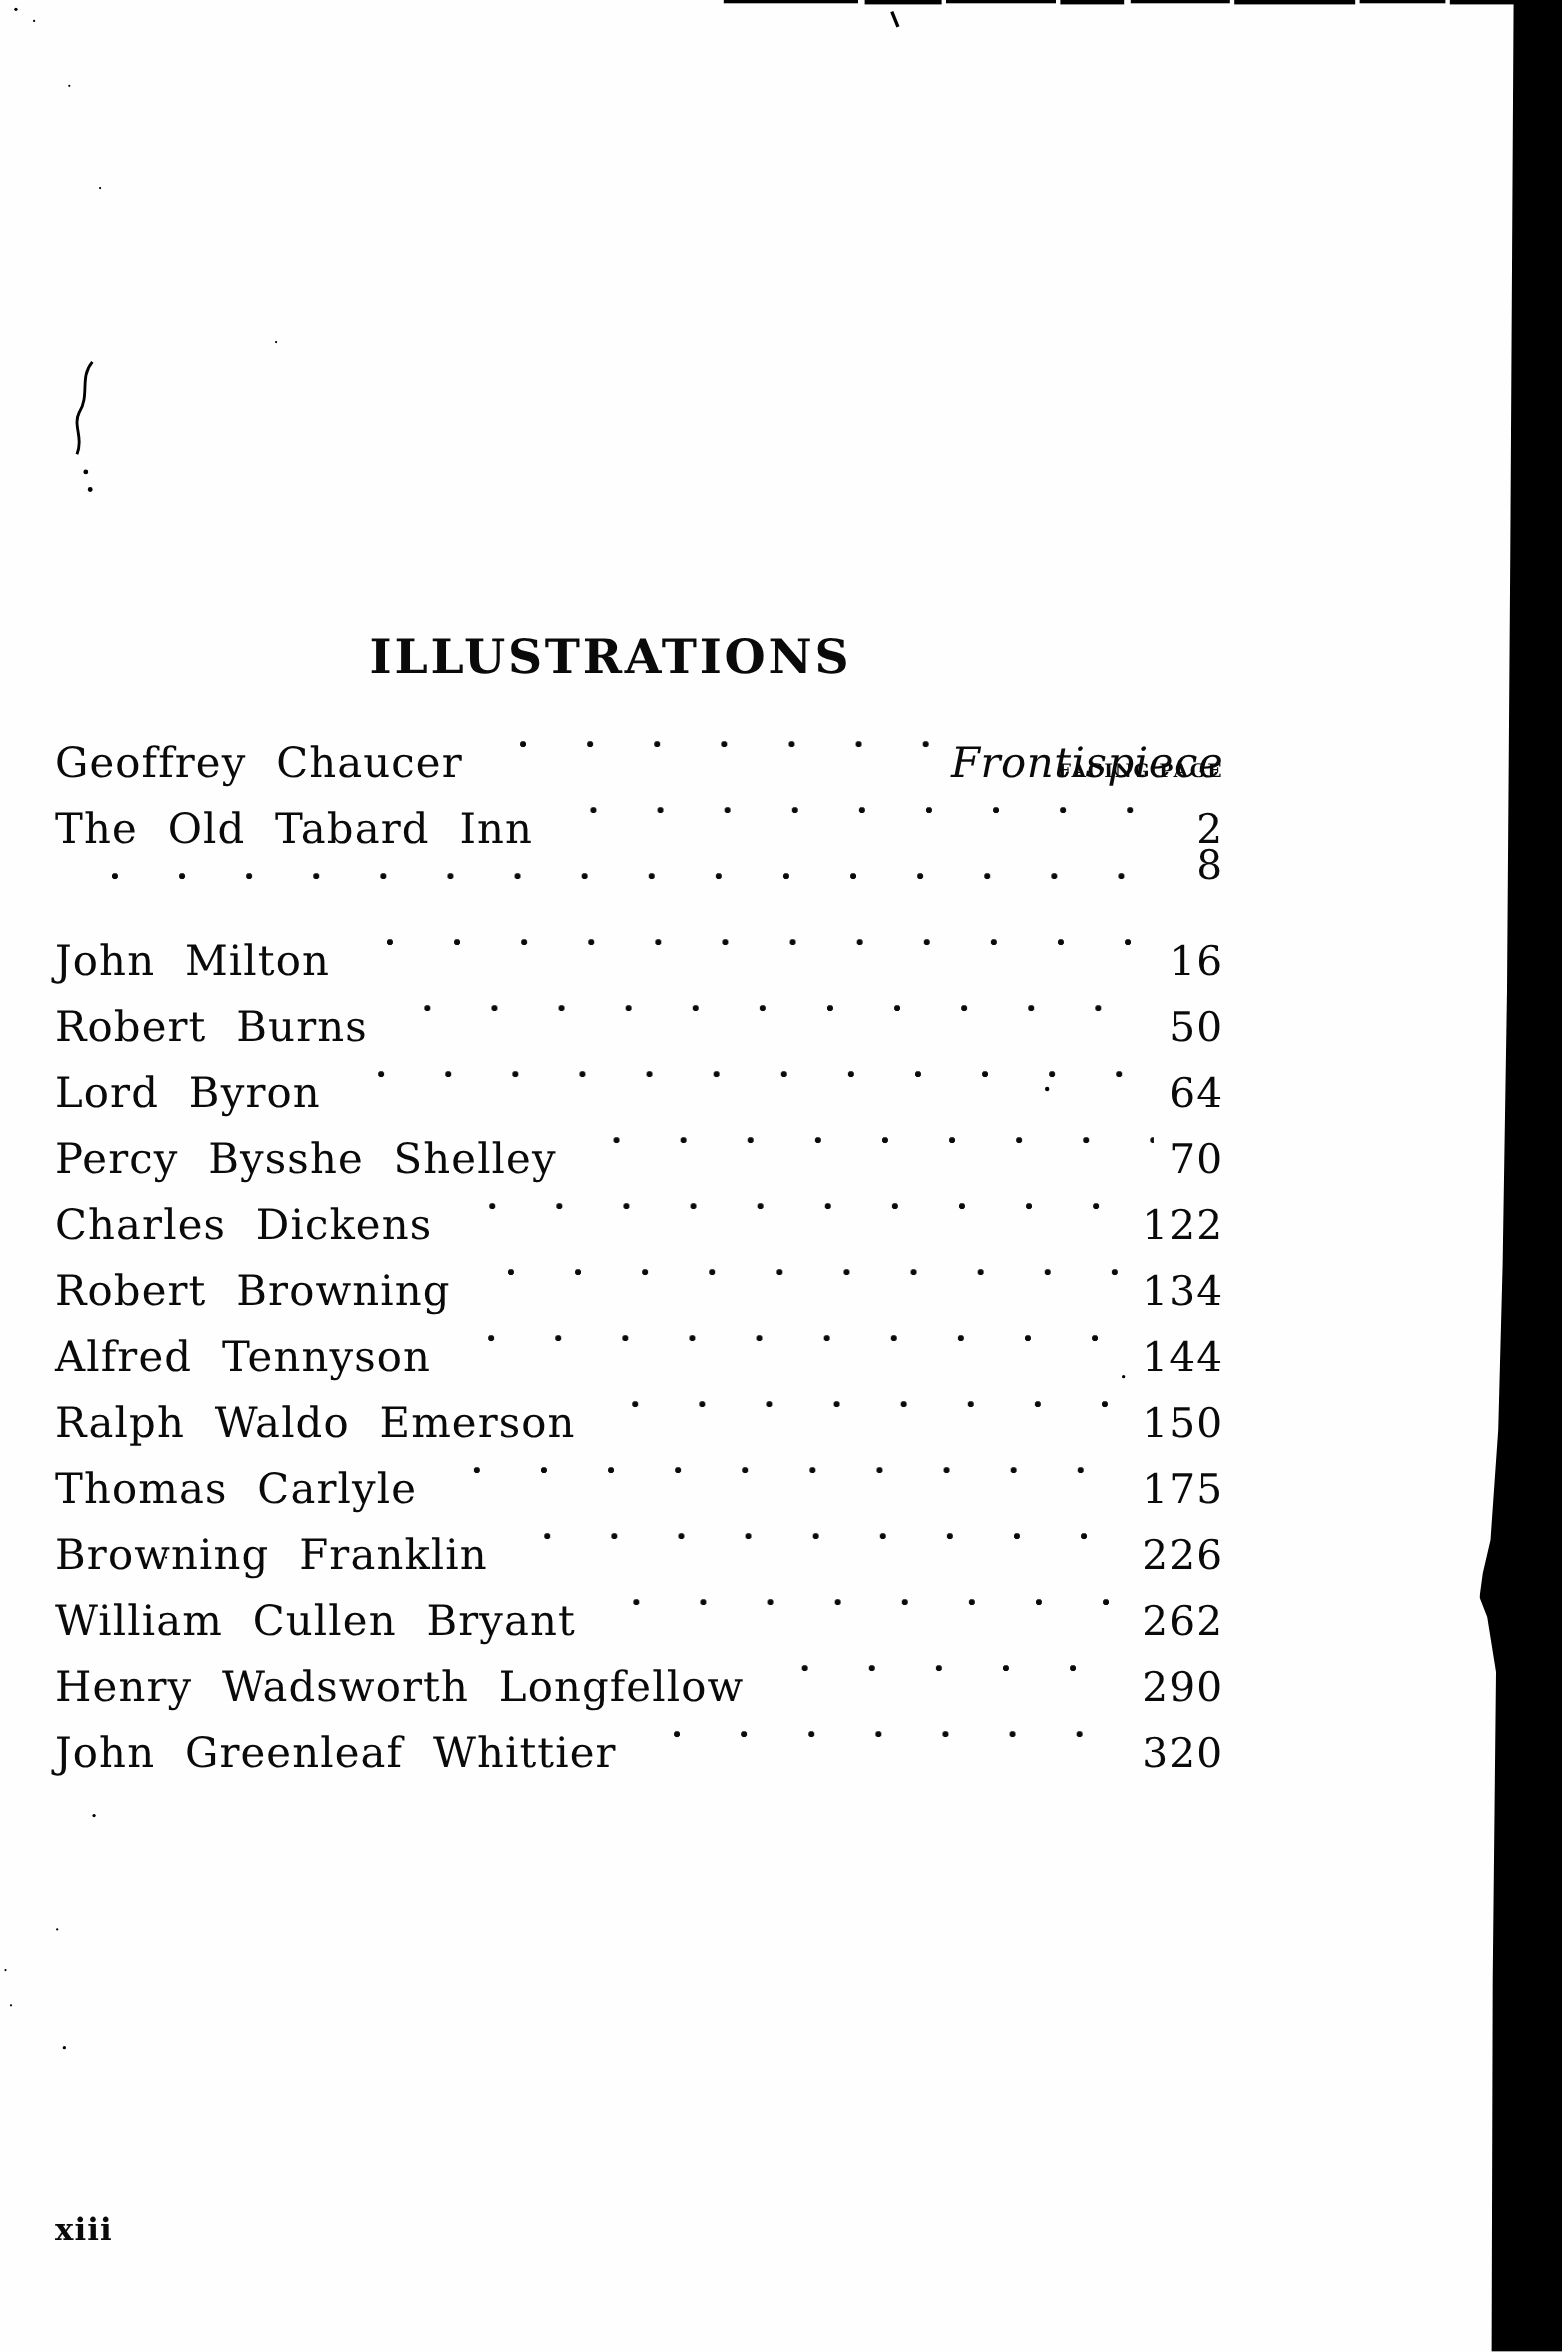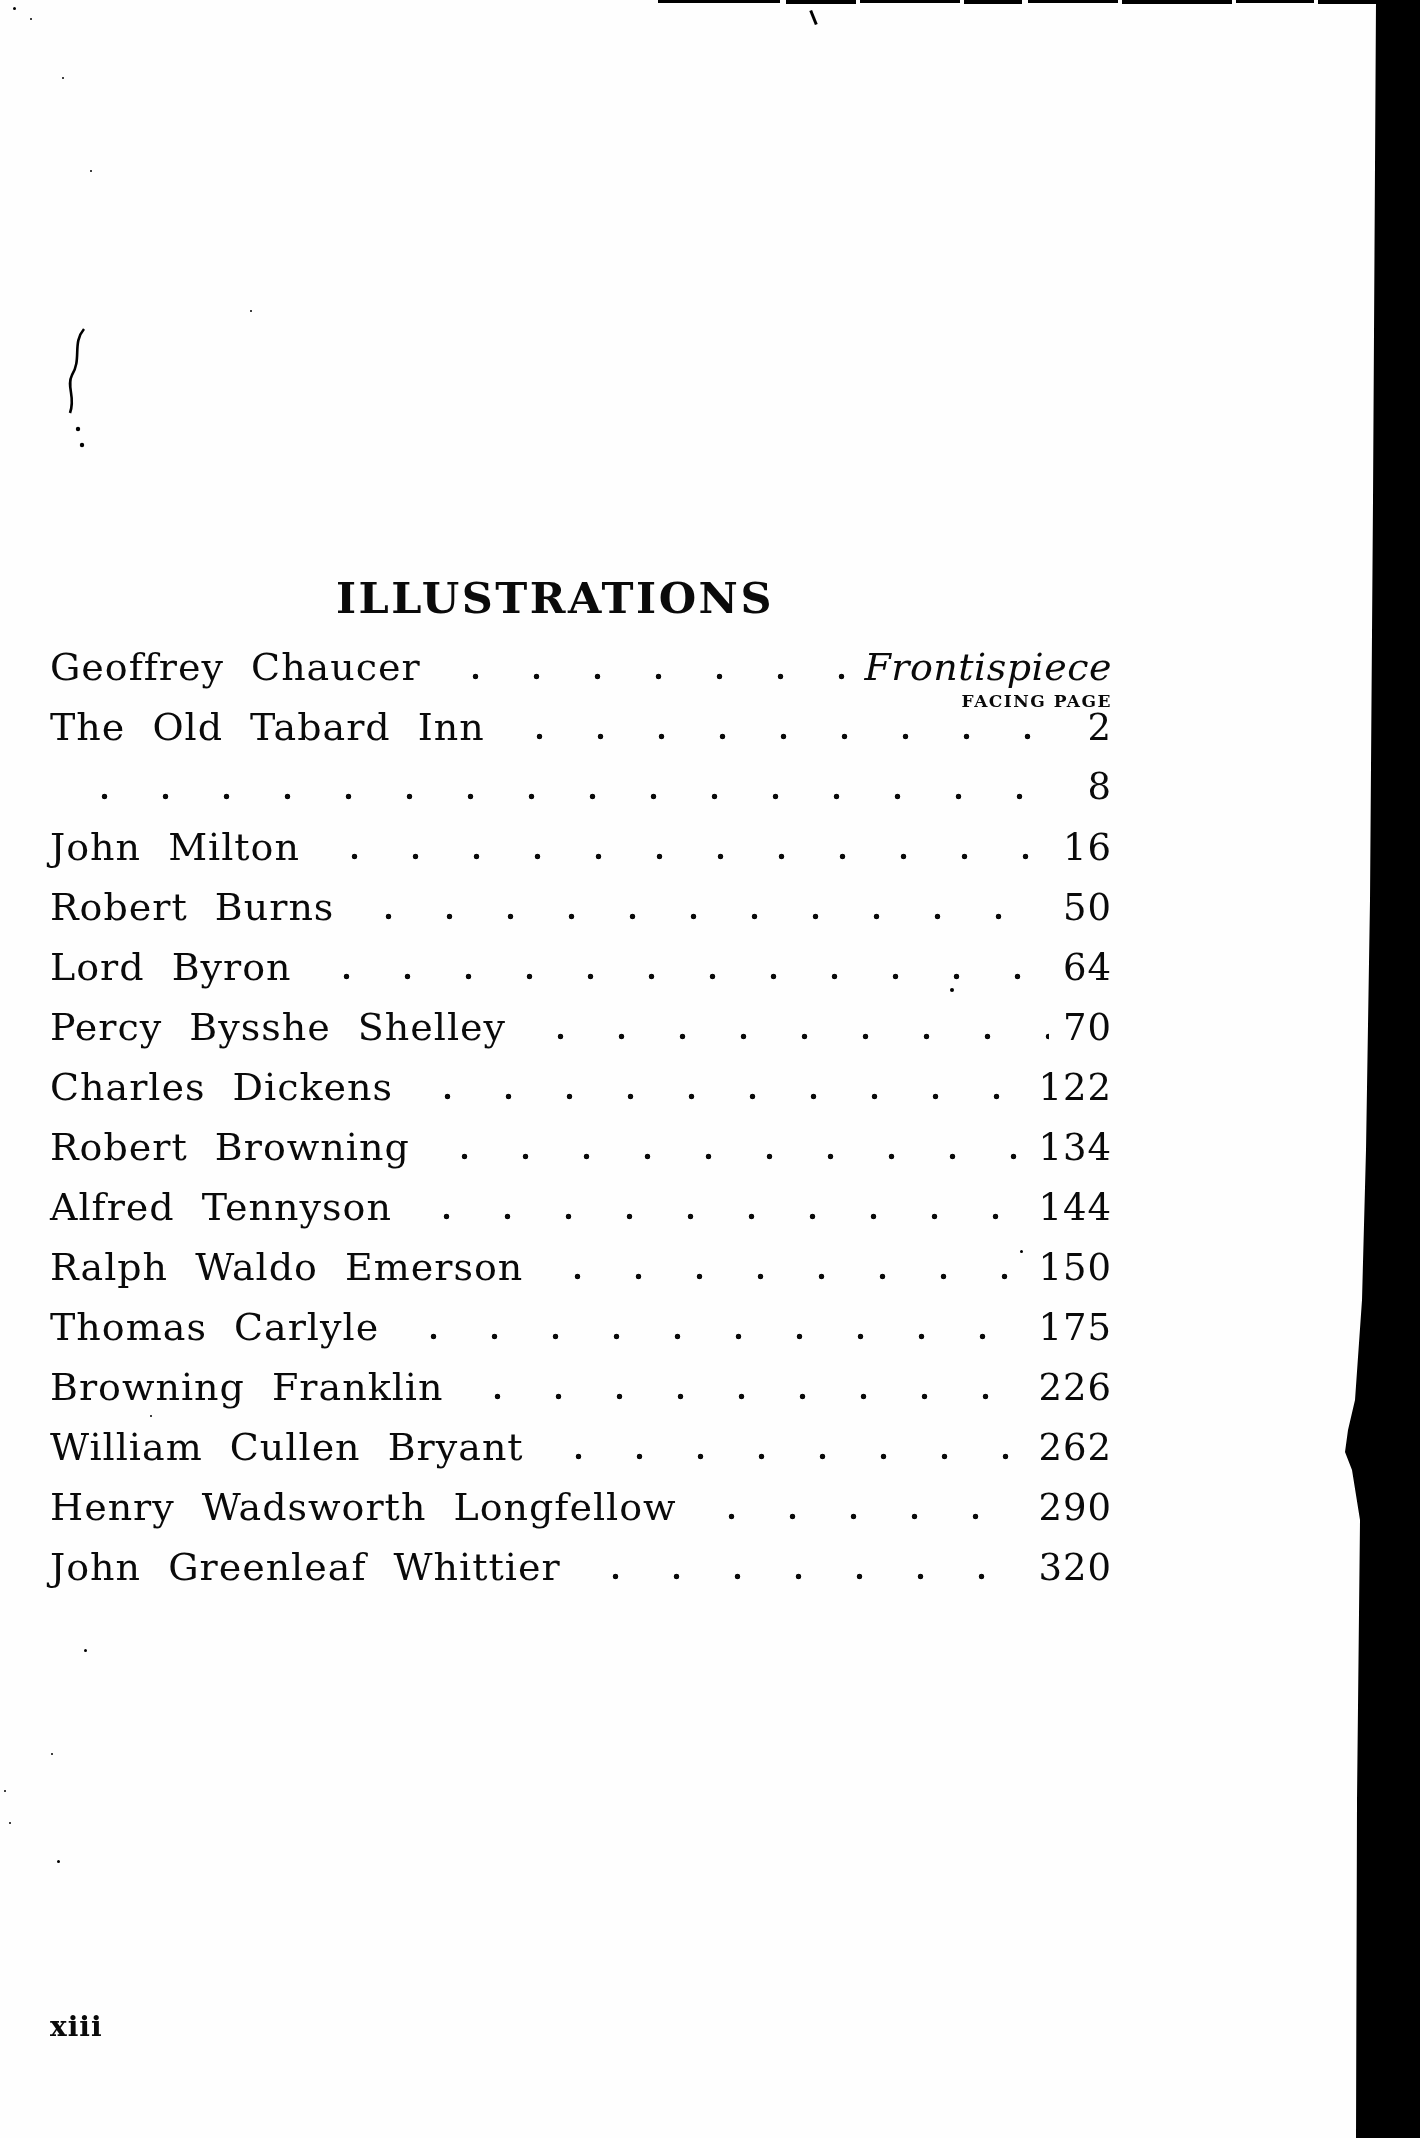--- a/index.html
+++ b/index.html
@@ -34,20 +34,21 @@
     display: flex;
     align-items: baseline;
     height: 60px;
     line-height: 60px;
     font-size: 38px;
     white-space: nowrap;
   }
   .name {
     word-spacing: 14px;
     letter-spacing: 1px;
+    margin-top: 26px;
   }
   .leader {
     flex: 1 1 auto;
     align-self: stretch;
     margin: 0 14px 0 18px;
     background-image: radial-gradient(circle, #0a0a0a 2.5px, transparent 3.1px);
     background-size: 61px 7px;
     background-repeat: repeat-x;
     background-position: 6px calc(100% - 17px);
   }

